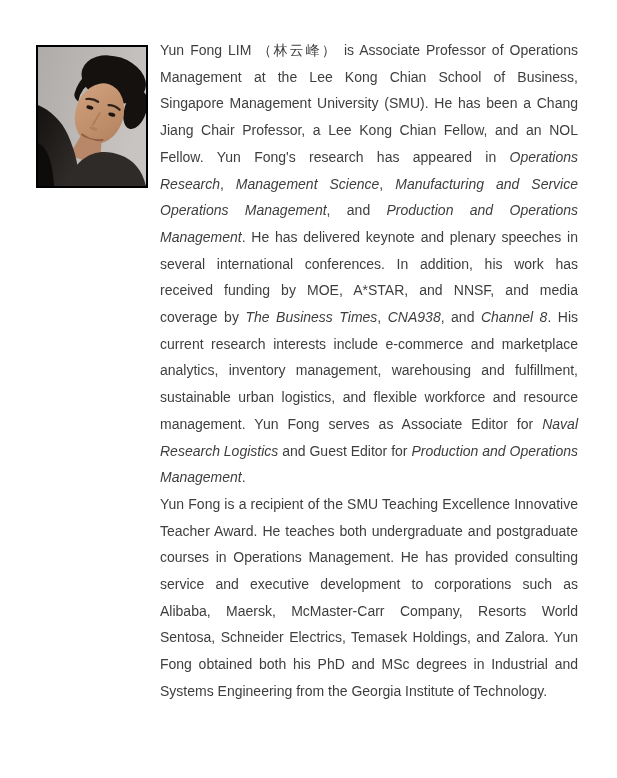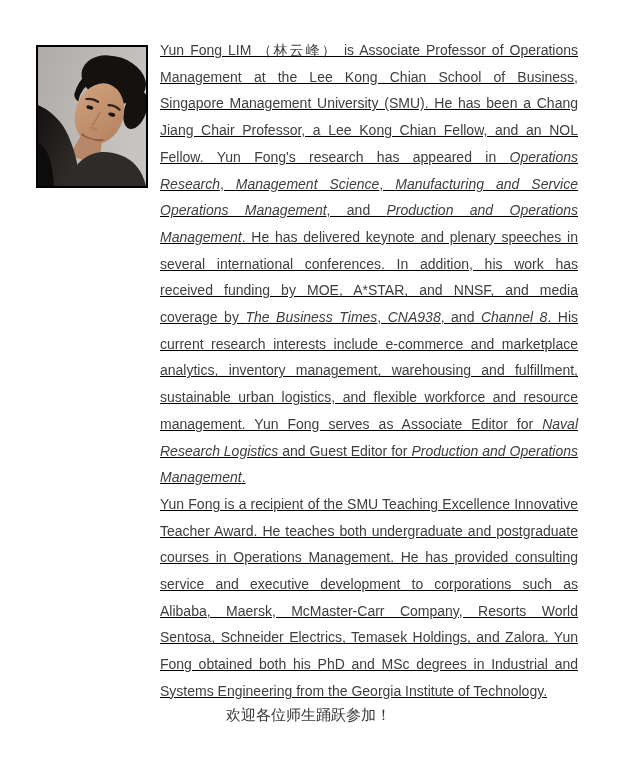--- a/index.html
+++ b/index.html
@@ -12,21 +12,20 @@
     width:617px;height:778px;
     background:var(--page-bg);
     font-family:"Liberation Sans", sans-serif;
     -webkit-font-smoothing:antialiased;
   }
   .page{
     position:relative;
     width:617px;height:778px;
     background:var(--page-bg);
     overflow:hidden;
-    text-decoration:underline;
   }
   .bio-row{
     display:flex;
     align-items:flex-start;
     padding:37px 39px 0 36px;
   }
   .photo-col{
     flex:0 0 124px;
     width:124px;
   }
@@ -106,15 +105,14 @@
       </div>
     </div>
 
     <div class="text-col">
       <p><span>Yun Fong LIM （林云峰） is Associate Professor of Operations Management at the Lee Kong Chian School of Business, Singapore Management University (SMU). He has been a Chang Jiang Chair Professor, a Lee Kong Chian Fellow, and an NOL Fellow. Yun Fong's research has appeared in </span><i>Operations Research</i><span>, </span><i>Management Science</i><span>, </span><i>Manufacturing and Service Operations Management</i><span>, and </span><i>Production and Operations Management</i><span>. He has delivered keynote and plenary speeches in several international conferences. In addition, his work has received funding by MOE, A*STAR, and NNSF, and media coverage by </span><i>The Business Times</i><span>, </span><i>CNA938</i><span>, and </span><i>Channel 8</i><span>. His current research interests include e-commerce and marketplace analytics, inventory management, warehousing and fulfillment, sustainable urban logistics, and flexible workforce and resource management. Yun Fong serves as Associate Editor for </span><i>Naval Research Logistics</i><span> and Guest Editor for </span><i>Production and Operations Management</i><span>.</span></p>
       <p><span>Yun Fong is a recipient of the SMU Teaching Excellence Innovative Teacher Award. He teaches both undergraduate and postgraduate courses in Operations Management. He has provided consulting service and executive development to corporations such as Alibaba, Maersk, McMaster-Carr Company, Resorts World Sentosa, Schneider Electrics, Temasek Holdings, and Zalora. Yun Fong obtained both his PhD and MSc degrees in Industrial and Systems Engineering from the Georgia Institute of Technology.</span></p>
     </div>
 
   </div>
 
-  <div class="footer-line">欢迎各位师生踊跃参加！</div>
 
 </div>
 
 </body></html>

